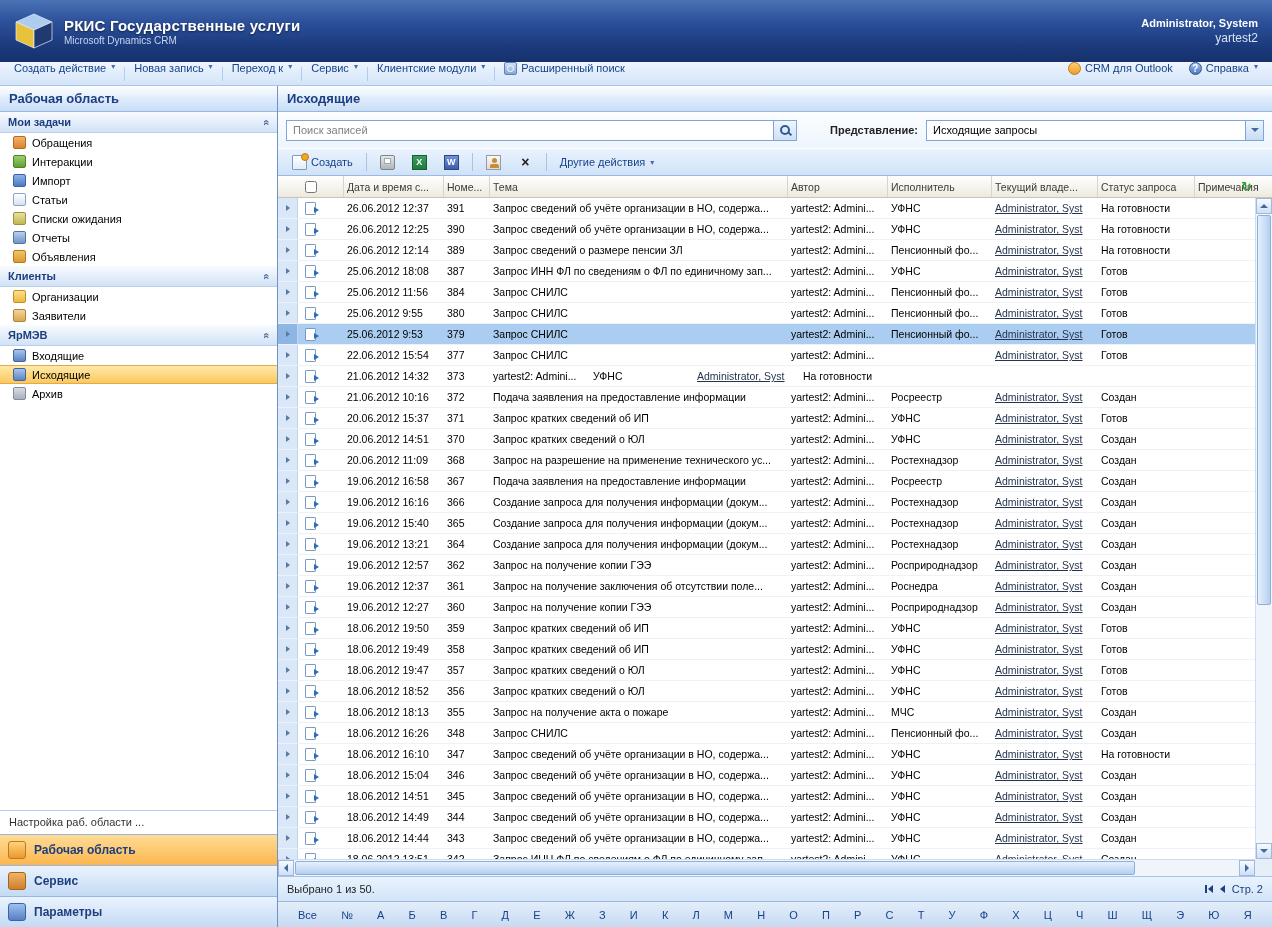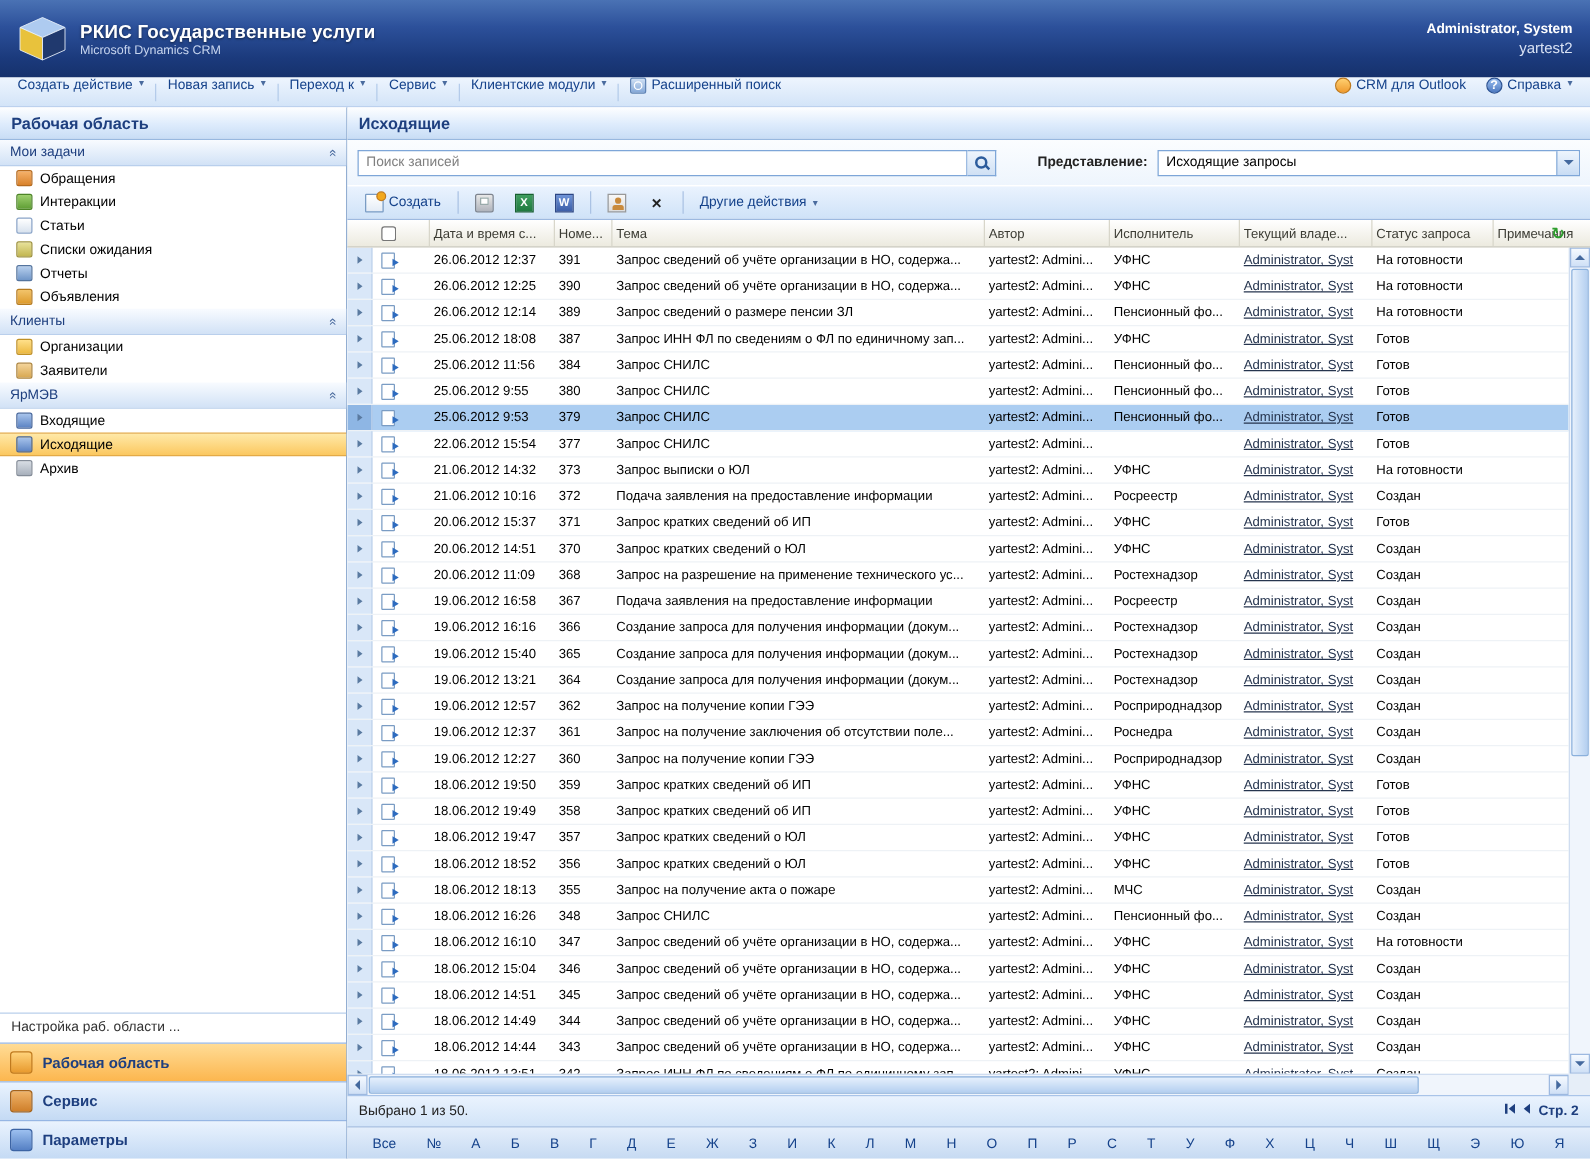--- a/index.html
+++ b/index.html
@@ -30,21 +30,21 @@
   .help-icon{background:linear-gradient(#9cc0f0,#4c78c0);border:1px solid #2e5494;border-radius:50%;color:#fff;font-weight:bold;font-size:10px;text-align:center;line-height:12px}
   .help-icon::after{content:'?'}
 
   
   .body{display:flex;flex:1;min-height:0}
 
   
   .sidebar{width:278px;flex:0 0 278px;border-right:1px solid #6f94c4;display:flex;flex-direction:column;background:#fff;min-height:0}
   .pane-title{height:26px;flex:0 0 26px;background:linear-gradient(#fdfeff,#ddebfc 55%,#c8ddf5);border-bottom:1px solid #98b8df;display:flex;align-items:center;padding:0 9px;font-size:13px;font-weight:bold;color:#1e3f7f}
   .groups{flex:0 0 auto}
-  .group-header{height:21px;background:linear-gradient(#f8fbff,#d2e2f6);border-bottom:1px solid #b9cfec;display:flex;align-items:center;padding:0 8px;font-weight:normal;color:#1e3f7f;cursor:pointer}
+  .group-header{height:21px;background:linear-gradient(#f8fbff,#d2e2f6);border-bottom:1px solid #b9cfec;display:flex;align-items:center;padding:0 8px;font-weight:bold;color:#1e3f7f;cursor:pointer}
   .chev{margin-left:auto;transform:rotate(90deg);font-size:11px;color:#4a6b9e;line-height:1}
   .side-item{height:19px;display:flex;align-items:center;gap:6px;padding:0 10px 0 13px;cursor:pointer}
   .side-item.selected{background:linear-gradient(#ffe9a8,#fbc860);border-top:1px solid #e3aa47;border-bottom:1px solid #e3aa47}
   .sicon{width:13px;height:13px;border-radius:2px;flex:0 0 13px}
   .case-icon{background:linear-gradient(#f6b26b,#d9822b);border:1px solid #b56a1e}
   .interaction-icon{background:linear-gradient(#9ed06e,#5f9e35);border:1px solid #4c8427}
   .import-icon{background:linear-gradient(#8fb4e8,#4c79c0);border:1px solid #3a62a4}
   .queue-icon{background:linear-gradient(#e8e29a,#c2b651);border:1px solid #9e923d}
   .article-icon{background:linear-gradient(#ffffff,#d8e2ee);border:1px solid #8aa4c8}
   .report-icon{background:linear-gradient(#b8d0ee,#7096c8);border:1px solid #54749e}
@@ -137,21 +137,21 @@
   .vthumb{height:390px;flex:0 0 390px;margin:1px;background:linear-gradient(90deg,#e6f0fc,#b4cff0);border:1px solid #8ab0dc;border-radius:2px;cursor:pointer}
   .vrest{flex:1}
   .hscroll-row{height:17px;flex:0 0 17px;display:flex}
   .hscroll{flex:1;background:#f0f5fc;border-top:1px solid #d0ddf0;display:flex;align-items:stretch;min-width:0}
   .hthumb{width:86%;margin:1px;background:linear-gradient(#e6f0fc,#b4cff0);border:1px solid #8ab0dc;border-radius:2px;cursor:pointer}
   .hrest{flex:1}
   .corner{width:17px;flex:0 0 17px;background:#e6eef8}
 
   
   .statusbar{height:24px;flex:0 0 24px;background:linear-gradient(#eaf3fe,#d2e4f8);border-top:1px solid #a9c4e9;display:flex;align-items:center;padding:12px 9px;color:#222}
-  .pager{margin-left:auto;display:flex;align-items:flex-start;gap:7px;color:#1e3f7f;font-weight:bold}
+  .pager{margin-left:auto;display:flex;align-items:center;gap:7px;color:#1e3f7f;font-weight:normal}
   .pg{display:flex;align-items:center;gap:1px;cursor:pointer}
   .bar{width:2px;height:8px;background:#1e3f7f}
   .alphabet{height:26px;flex:0 0 26px;background:linear-gradient(#e4eefb,#c6daf2);border-top:1px solid #9db9e0;display:flex;align-items:center;justify-content:space-between;padding:0 18px;color:#15428b}
   .abc{cursor:pointer;padding:0 2px}
 </style>
 </head>
 <body>
 
 <div class="app">
 
@@ -225,20 +225,24 @@
             <span>Мои задачи</span>
             <span class="chev">«</span>
           </div>
           <div class="side-item">
             <span class="sicon case-icon"></span>
             <span>Обращения</span>
           </div>
           <div class="side-item">
             <span class="sicon interaction-icon"></span>
             <span>Интеракции</span>
+          </div>
+          <div class="side-item">
+            <span class="sicon import-icon"></span>
+            <span>Импорт</span>
           </div>
           <div class="side-item">
             <span class="sicon article-icon"></span>
             <span>Статьи</span>
           </div>
           <div class="side-item">
             <span class="sicon queue-icon"></span>
             <span>Списки ожидания</span>
           </div>
           <div class="side-item">
@@ -504,21 +508,20 @@
             <div class="grow">
               <div class="gcell r-exp">
                 <span class="exp-tri"></span>
               </div>
               <div class="gcell r-ico">
                 <span class="doc-ic"></span>
               </div>
               <div class="gcell r-chk"></div>
               <div class="gcell w-date">21.06.2012 14:32</div>
               <div class="gcell w-num">373</div>
-              <div class="gcell w-subject">Запрос выписки о ЮЛ</div>
               <div class="gcell w-author">yartest2: Admini...</div>
               <div class="gcell w-exec">УФНС</div>
               <div class="gcell w-owner link">Administrator, Syst</div>
               <div class="gcell w-status">На готовности</div>
               <div class="gcell w-notes"></div>
             </div>
             <div class="grow">
               <div class="gcell r-exp">
                 <span class="exp-tri"></span>
               </div>

